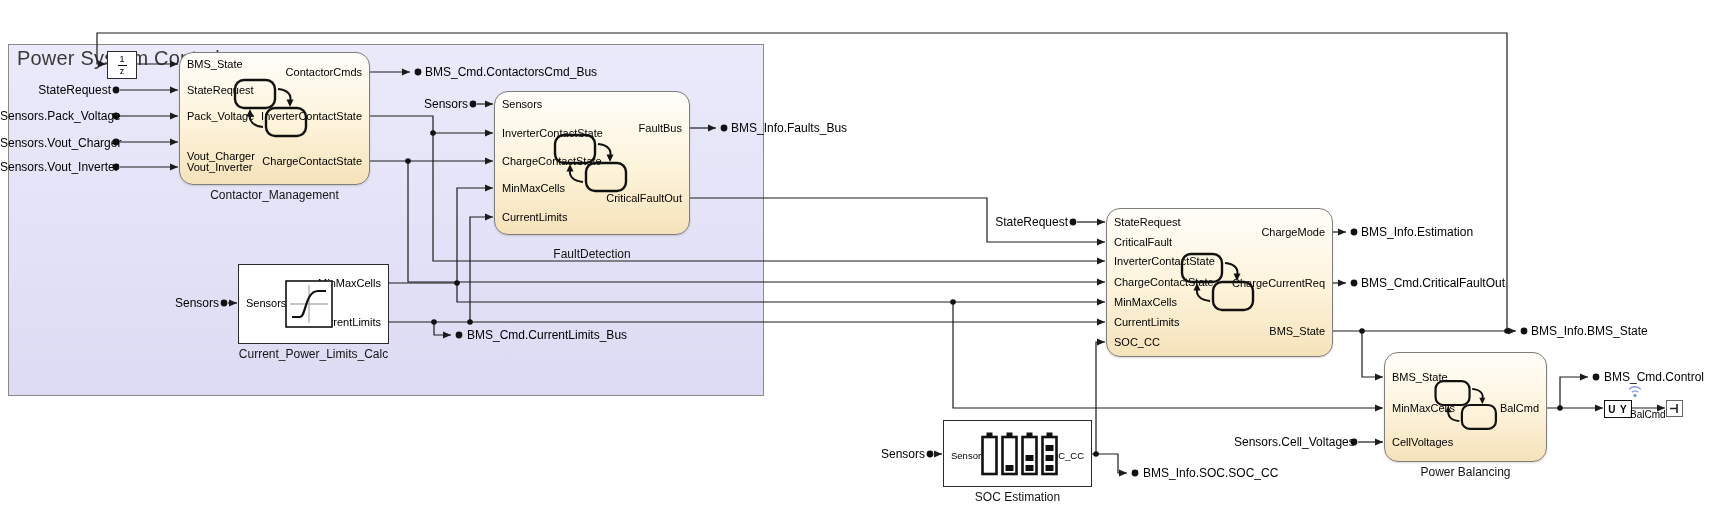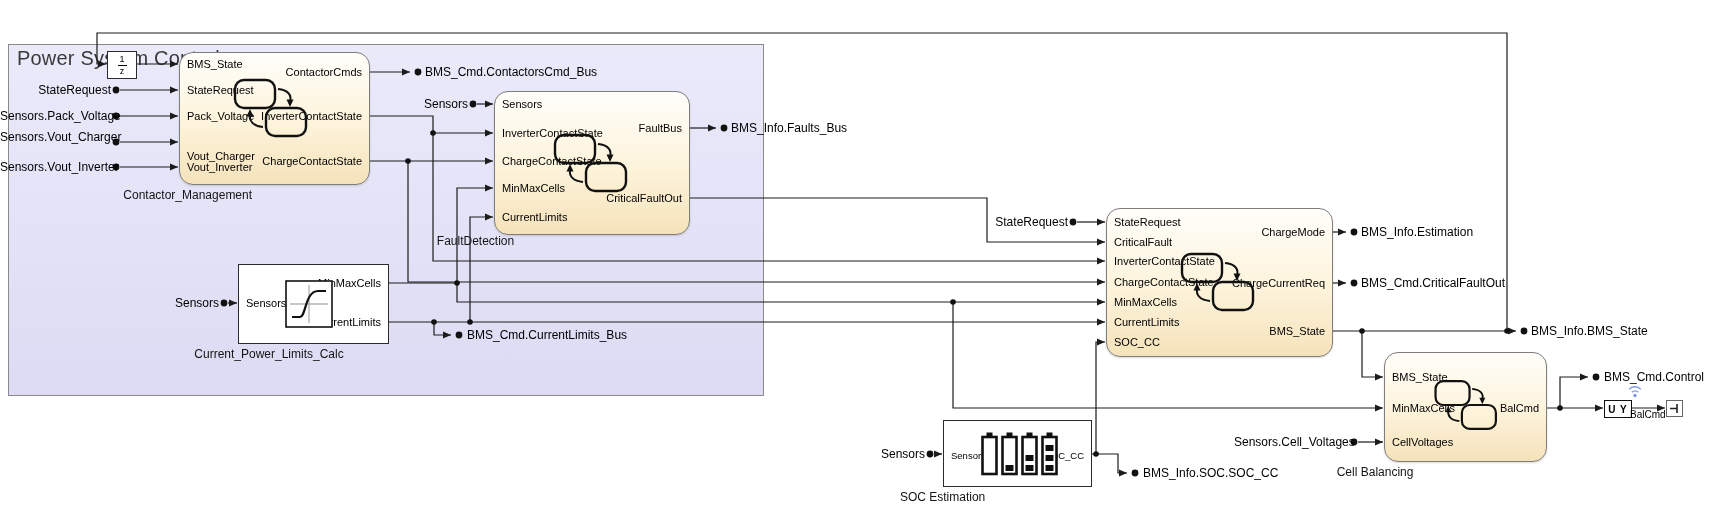--- a/index.html
+++ b/index.html
@@ -9,21 +9,21 @@
         border:1px solid #8a8a8a;z-index:1;}
   .area-title{position:absolute;left:8px;top:2px;font-size:20px;color:#3a3a3a;letter-spacing:.2px;}
   #wires{position:absolute;left:0;top:0;z-index:2;}
   .blk{position:absolute;z-index:3;}
   .chart{background:linear-gradient(180deg,#fffefa 0%,#fdf3da 55%,#f5e2ba 100%);
          border:1px solid #7d7d7d;border-radius:14px;box-shadow:0 1px 2px rgba(120,110,80,.25);}
   .white{background:#fff;border:1px solid #2b2b2b;}
   .pl,.pr{position:absolute;font-size:11px;line-height:13px;white-space:nowrap;}
   .pl{left:7px;} .pr{right:7px;text-align:right;}
   .small .pl,.small .pr{font-size:9.5px;}
-  .caption{position:absolute;left:-30%;width:160%;font-size:12px;color:#141414;white-space:nowrap;}
+  .caption{position:absolute;left:-30%;width:160%;text-align:center;font-size:12px;color:#141414;white-space:nowrap;}
   .srclbl{position:absolute;z-index:4;font-size:12px;line-height:14px;text-align:right;white-space:nowrap;}
   .snklbl{position:absolute;z-index:4;font-size:12px;line-height:14px;white-space:nowrap;}
   .icon{position:absolute;}
   .ud{display:flex;flex-direction:column;align-items:center;justify-content:center;font-size:9px;line-height:9px;}
   .ud .bar{width:9px;border-top:1px solid #000;margin:1px 0;}
   .uy{display:flex;align-items:center;justify-content:center;font-size:10px;font-weight:bold;letter-spacing:1px;
       border:1.5px solid #111 !important;}
   .minilbl{position:absolute;z-index:4;font-size:10px;white-space:nowrap;}
 </style>
 </head>
@@ -158,21 +158,21 @@
     <span class="pr" style="top:30px">FaultBus</span>
     <span class="pr" style="top:100px">CriticalFaultOut</span>
     <svg class="icon" style="left:57px;top:40px" width="80" height="62" viewBox="0 0 80 62">
       <rect x="3" y="3" width="40" height="28" rx="9" fill="none" stroke="#111" stroke-width="2.4"></rect>
       <rect x="34" y="31" width="40" height="28" rx="9" fill="none" stroke="#111" stroke-width="2.4"></rect>
       <path d="M46,12 C56,13 60,18 58,25" fill="none" stroke="#111" stroke-width="2"></path>
       <polygon points="58,30 54.5,22.5 61.5,22.5" fill="#111"></polygon>
       <path d="M31,50 C21,49 17,44 18,38" fill="none" stroke="#111" stroke-width="2"></path>
       <polygon points="18,32 14.5,39.5 21.5,39.5" fill="#111"></polygon>
     </svg>
-    <div class="caption" style="top:142px">FaultDetection</div>
+    <div class="caption" style="top:155px">FaultDetection</div>
   </div>
 
   <div class="blk white" style="left:238px;top:264px;width:149px;height:78px;">
     <span class="pl" style="top:32px">Sensors</span>
     <span class="pr" style="top:12px">MinMaxCells</span>
     <span class="pr" style="top:51px">CurrentLimits</span>
     <svg class="icon" style="left:46px;top:15px" width="48" height="48" viewBox="0 0 48 48">
       <rect x="1" y="1" width="46" height="46" fill="#fff" stroke="#111" stroke-width="1.6"></rect>
       <path d="M5,24 H43" stroke="#b5b5b5" stroke-width="1.4" fill="none"></path>
       <path d="M24,5 V43" stroke="#b5b5b5" stroke-width="1.4" fill="none"></path>
@@ -234,41 +234,41 @@
     <span class="pl" style="top:83px">CellVoltages</span>
     <span class="pr" style="top:49px">BalCmd</span>
     <svg class="icon" style="left:48px;top:24px" width="68" height="56" viewBox="0 0 80 62">
       <rect x="3" y="3" width="40" height="28" rx="9" fill="none" stroke="#111" stroke-width="2.6"></rect>
       <rect x="34" y="31" width="40" height="28" rx="9" fill="none" stroke="#111" stroke-width="2.6"></rect>
       <path d="M46,12 C56,13 60,18 58,25" fill="none" stroke="#111" stroke-width="2.2"></path>
       <polygon points="58,30 54.5,22.5 61.5,22.5" fill="#111"></polygon>
       <path d="M31,50 C21,49 17,44 18,38" fill="none" stroke="#111" stroke-width="2.2"></path>
       <polygon points="18,32 14.5,39.5 21.5,39.5" fill="#111"></polygon>
     </svg>
-    <div class="caption" style="top:112px">Cell Balancing</div>
+    <div class="caption" style="top:112px">Power Balancing</div>
   </div>
 
   <div class="blk white uy" style="left:1604px;top:400px;width:26px;height:16px;">
     <span>U Y</span>
   </div>
   <svg class="icon" style="left:1627px;top:384px;z-index:4" width="16" height="14" viewBox="0 0 16 14">
     <circle cx="8" cy="11.5" r="1.7" fill="#7e97e6"></circle>
     <path d="M4.8,8.2 A4.5,4.5 0 0 1 11.2,8.2" fill="none" stroke="#7e97e6" stroke-width="1.4"></path>
     <path d="M2.2,5.2 A8,8 0 0 1 13.8,5.2" fill="none" stroke="#7e97e6" stroke-width="1.4"></path>
   </svg>
   <span class="minilbl" style="left:1630px;top:409px">BalCmd</span>
   <div class="blk white" style="left:1666px;top:400px;width:15px;height:15px;border-color:#666;">
     <svg width="15" height="15" viewBox="0 0 15 15">
       <path d="M10,3 V12 M10,7.5 H3" stroke="#222" stroke-width="1.6" fill="none"></path>
     </svg>
   </div>
 
   <span class="srclbl" style="left:1px;top:83px;width:110px">StateRequest</span>
   <span class="srclbl" style="left:0;top:109px;width:90px">Sensors.Pack_Voltage</span>
-  <span class="srclbl" style="left:0;top:130px;width:111px">Sensors.Vout_Charger</span>
+  <span class="srclbl" style="left:0;top:136px;width:111px">Sensors.Vout_Charger</span>
   <span class="srclbl" style="left:0;top:160px;width:111px">Sensors.Vout_Inverter</span>
   <span class="srclbl" style="left:363px;top:97px;width:105px">Sensors</span>
   <span class="srclbl" style="left:114px;top:296px;width:105px">Sensors</span>
   <span class="srclbl" style="left:820px;top:447px;width:105px">Sensors</span>
   <span class="srclbl" style="left:963px;top:215px;width:105px">StateRequest</span>
   <span class="srclbl" style="left:1234px;top:435px;width:115px">Sensors.Cell_Voltages</span>
 
   <span class="snklbl" style="left:425px;top:65px">BMS_Cmd.ContactorsCmd_Bus</span>
   <span class="snklbl" style="left:731px;top:121px">BMS_Info.Faults_Bus</span>
   <span class="snklbl" style="left:467px;top:328px">BMS_Cmd.CurrentLimits_Bus</span>

